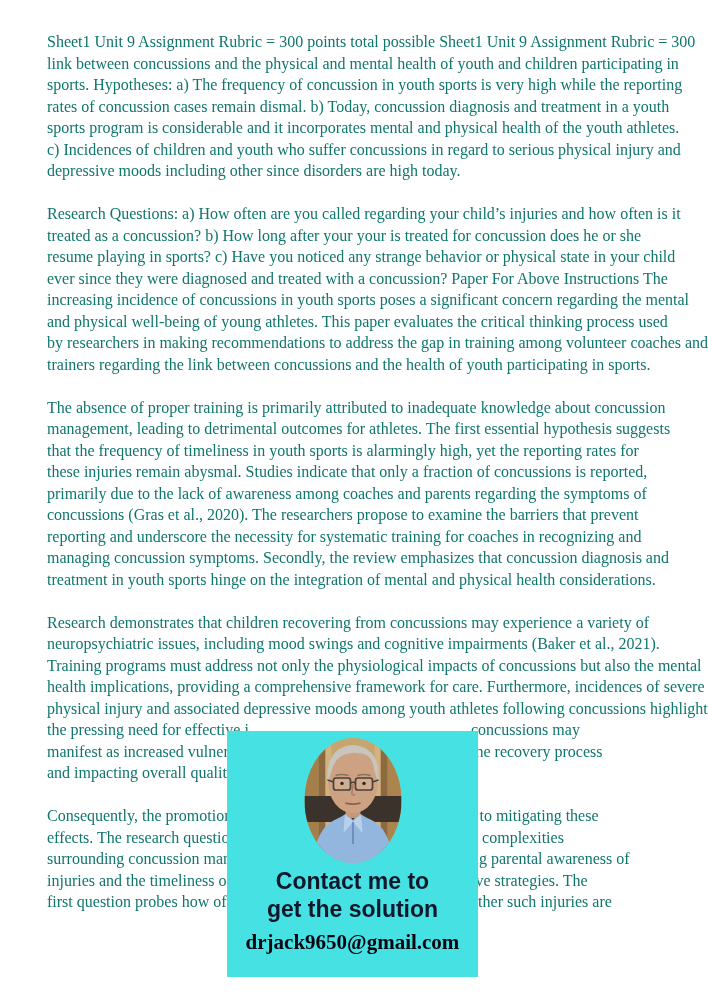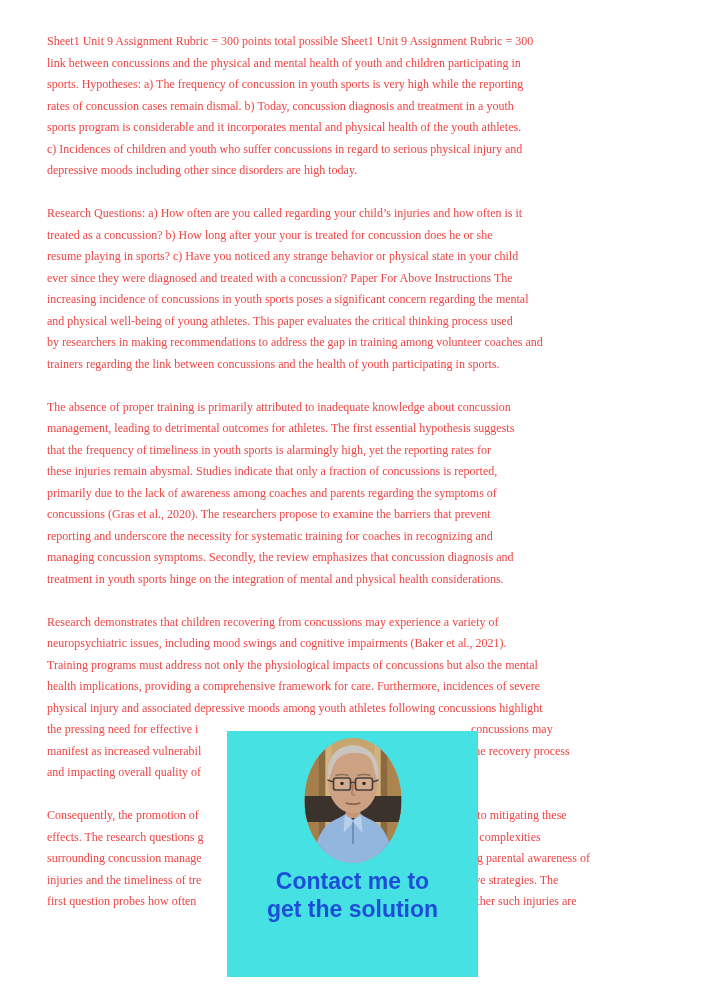--- a/index.html
+++ b/index.html
@@ -9,22 +9,22 @@
     position: relative;
     overflow: hidden;
     font-family: "Liberation Serif", serif;
   }
   .page { position: absolute; inset: 0; background: #ffffff; }
 
   
   .text-flow {
     position: absolute;
     left: 47px; top: 31px; width: 616px;
-    font-size: 12px;
-    color: #ef4444;
+    font-size: 16px;
+    color: #0f766e;
   }
   .para { margin: 0 0 21.5px 0; }
   .line {
     height: 21.5px; line-height: 21.5px;
     white-space: nowrap;
     position: relative;
   }
   .frag-right { position: absolute; left: 424px; top: 0; }
 
   
@@ -38,21 +38,21 @@
     position: absolute;
     left: 50%; transform: translateX(-50%);
     top: 7px; width: 97px; height: 125px;
   }
   .avatar svg { display: block; width: 100%; height: 100%; }
   .cta {
     position: absolute; top: 136px; left: 0; width: 100%;
     font-family: "Liberation Sans", sans-serif;
     font-weight: 700;
     font-size: 23px; line-height: 28px;
-    color: #1d4ed8;
+    color: #0f172a;
     letter-spacing: 0px;
   }
   .email {
     position: absolute; top: 198px; left: 0; width: 100%;
     font-family: "Liberation Serif", serif;
     font-weight: 700;
     font-size: 21px; line-height: 26px;
     color: #05050f;
     cursor: pointer;
   }
@@ -146,15 +146,16 @@
           <circle cx="59.5" cy="45.4" r="1.7" fill="#2e241c"></circle>
           <path d="M48.5 46 L47.3 56 Q48.5 58.2 50.6 56.2" stroke="#a9795c" stroke-width="1.4" fill="none"></path>
           <path d="M41 65 Q48.5 67.4 56 65" stroke="#8d5f4a" stroke-width="1.7" fill="none"></path>
         </g>
       </svg>
     </div>
     <div class="cta">
       <div>Contact me to</div>
       <div>get the solution</div>
     </div>
+    <div class="email">drjack9650@gmail.com</div>
   </div>
 
 </div>
 
 </body></html>

